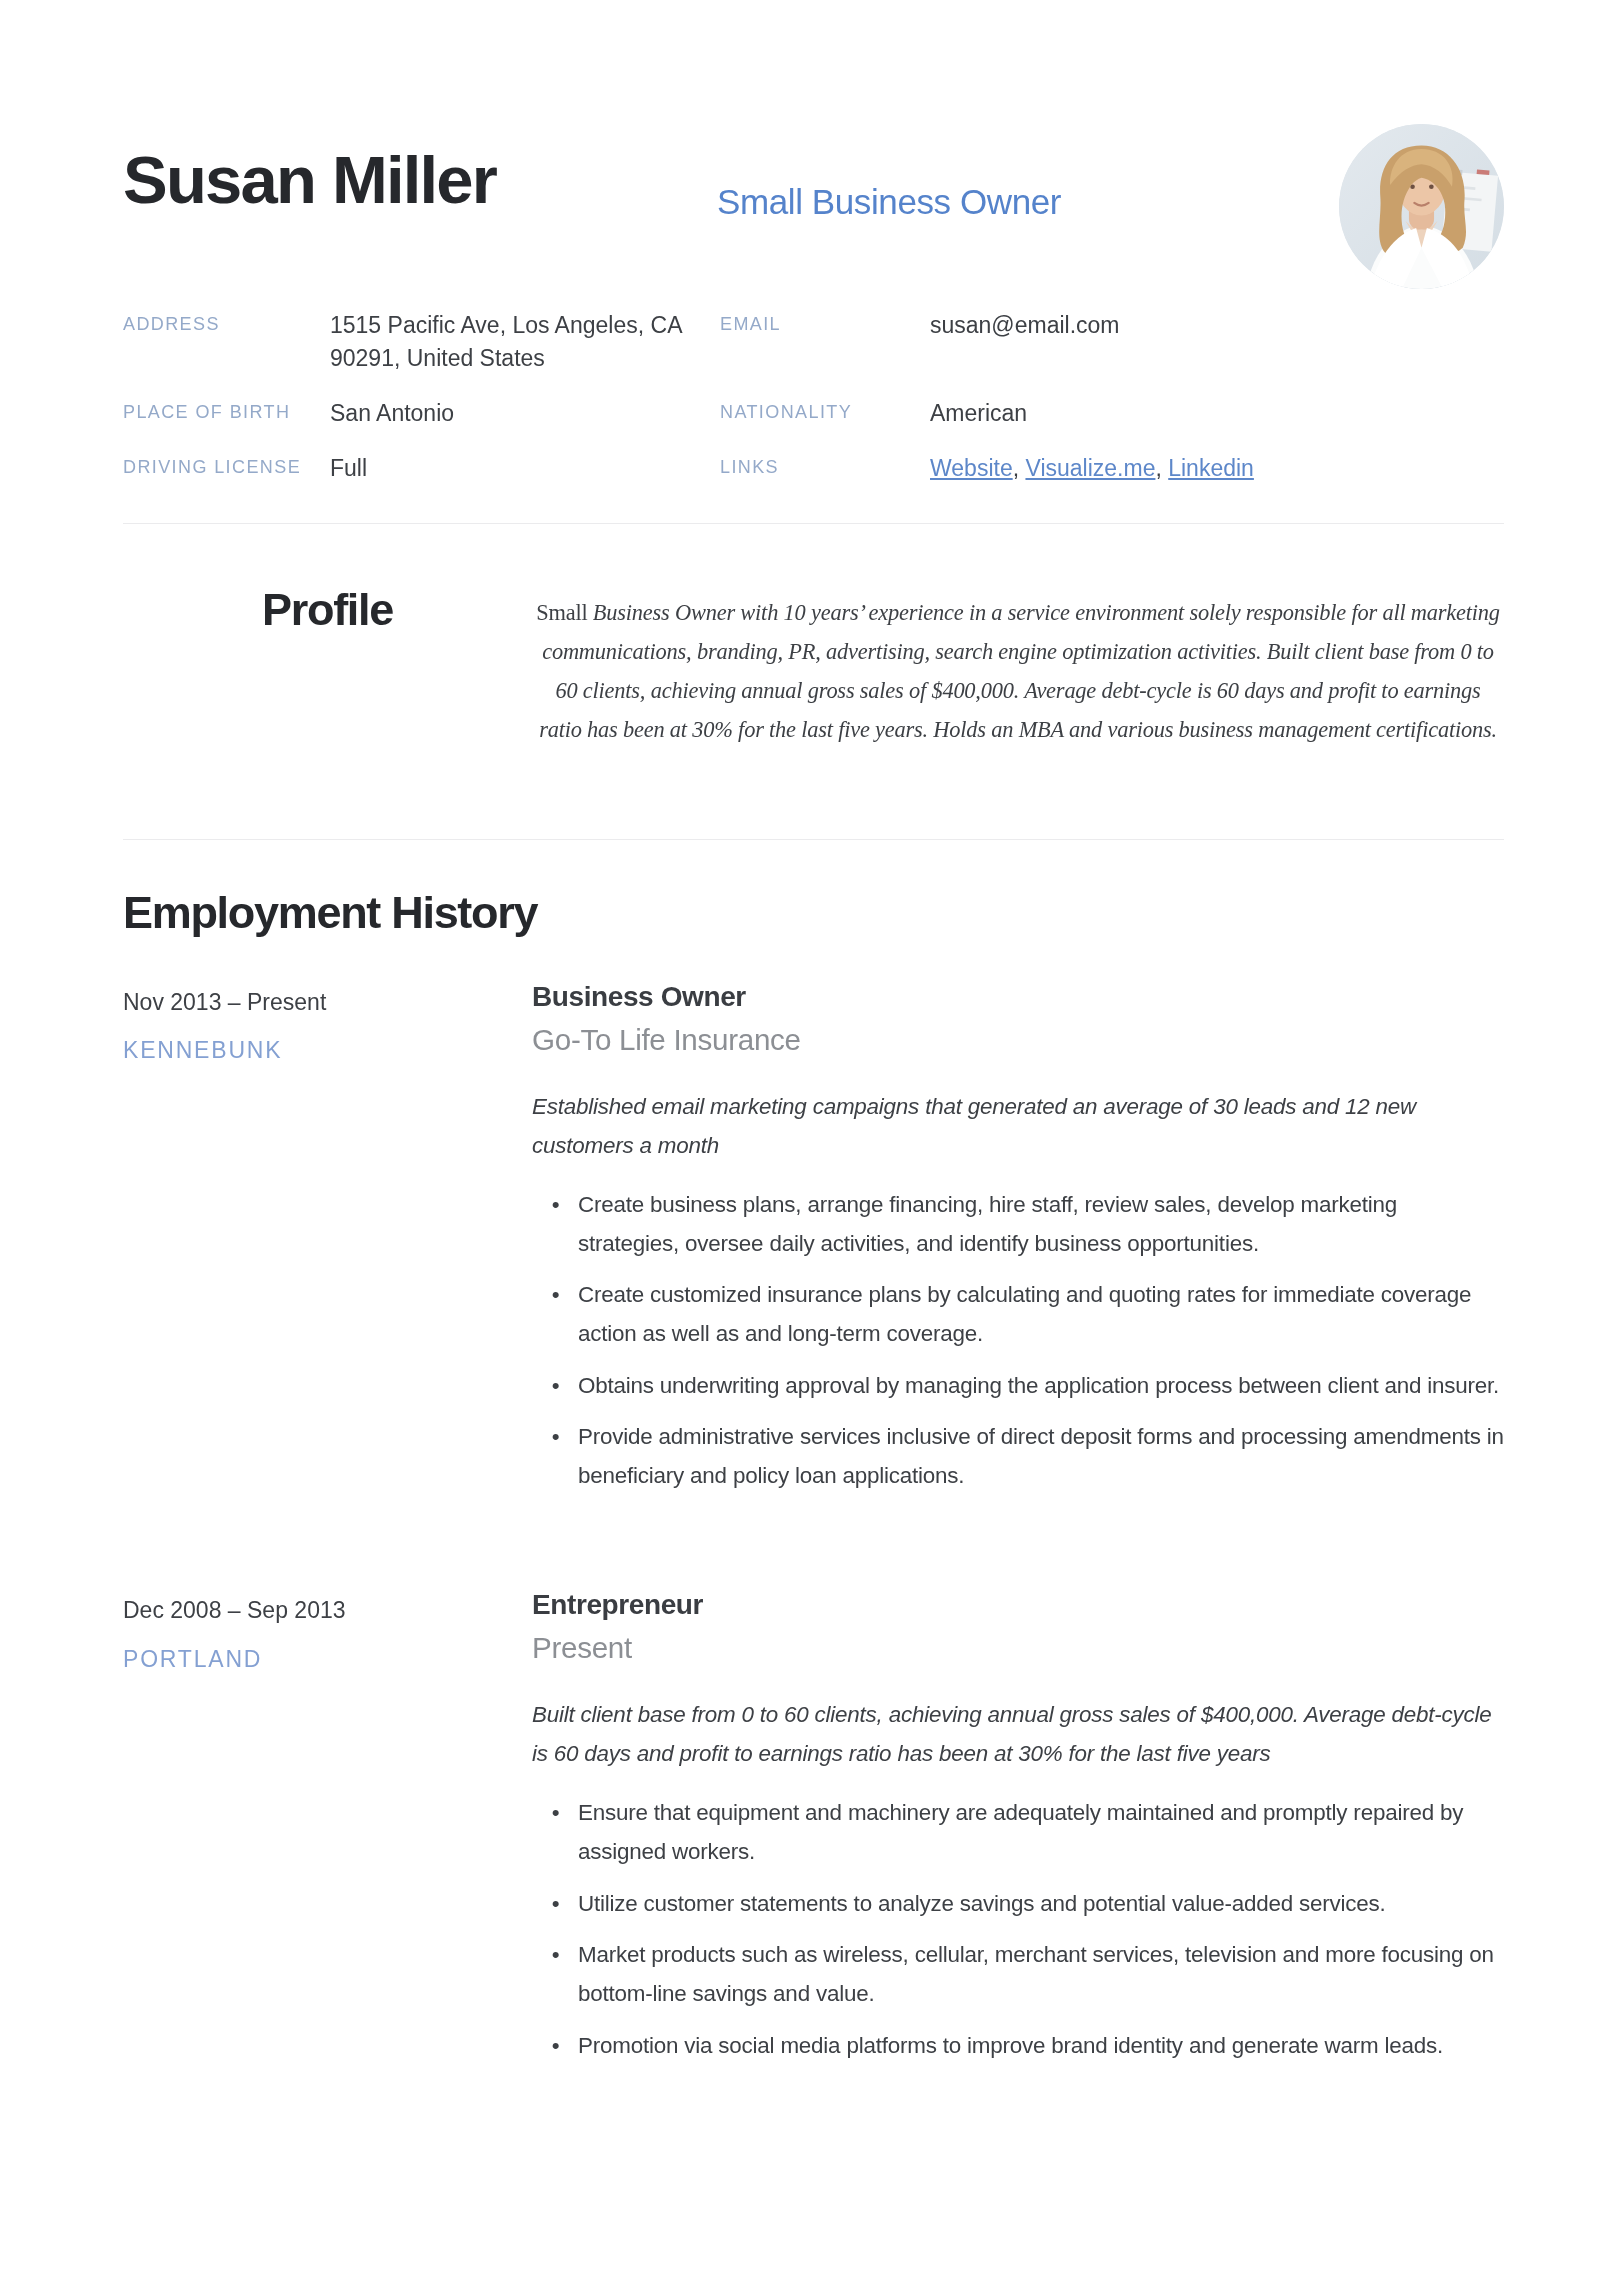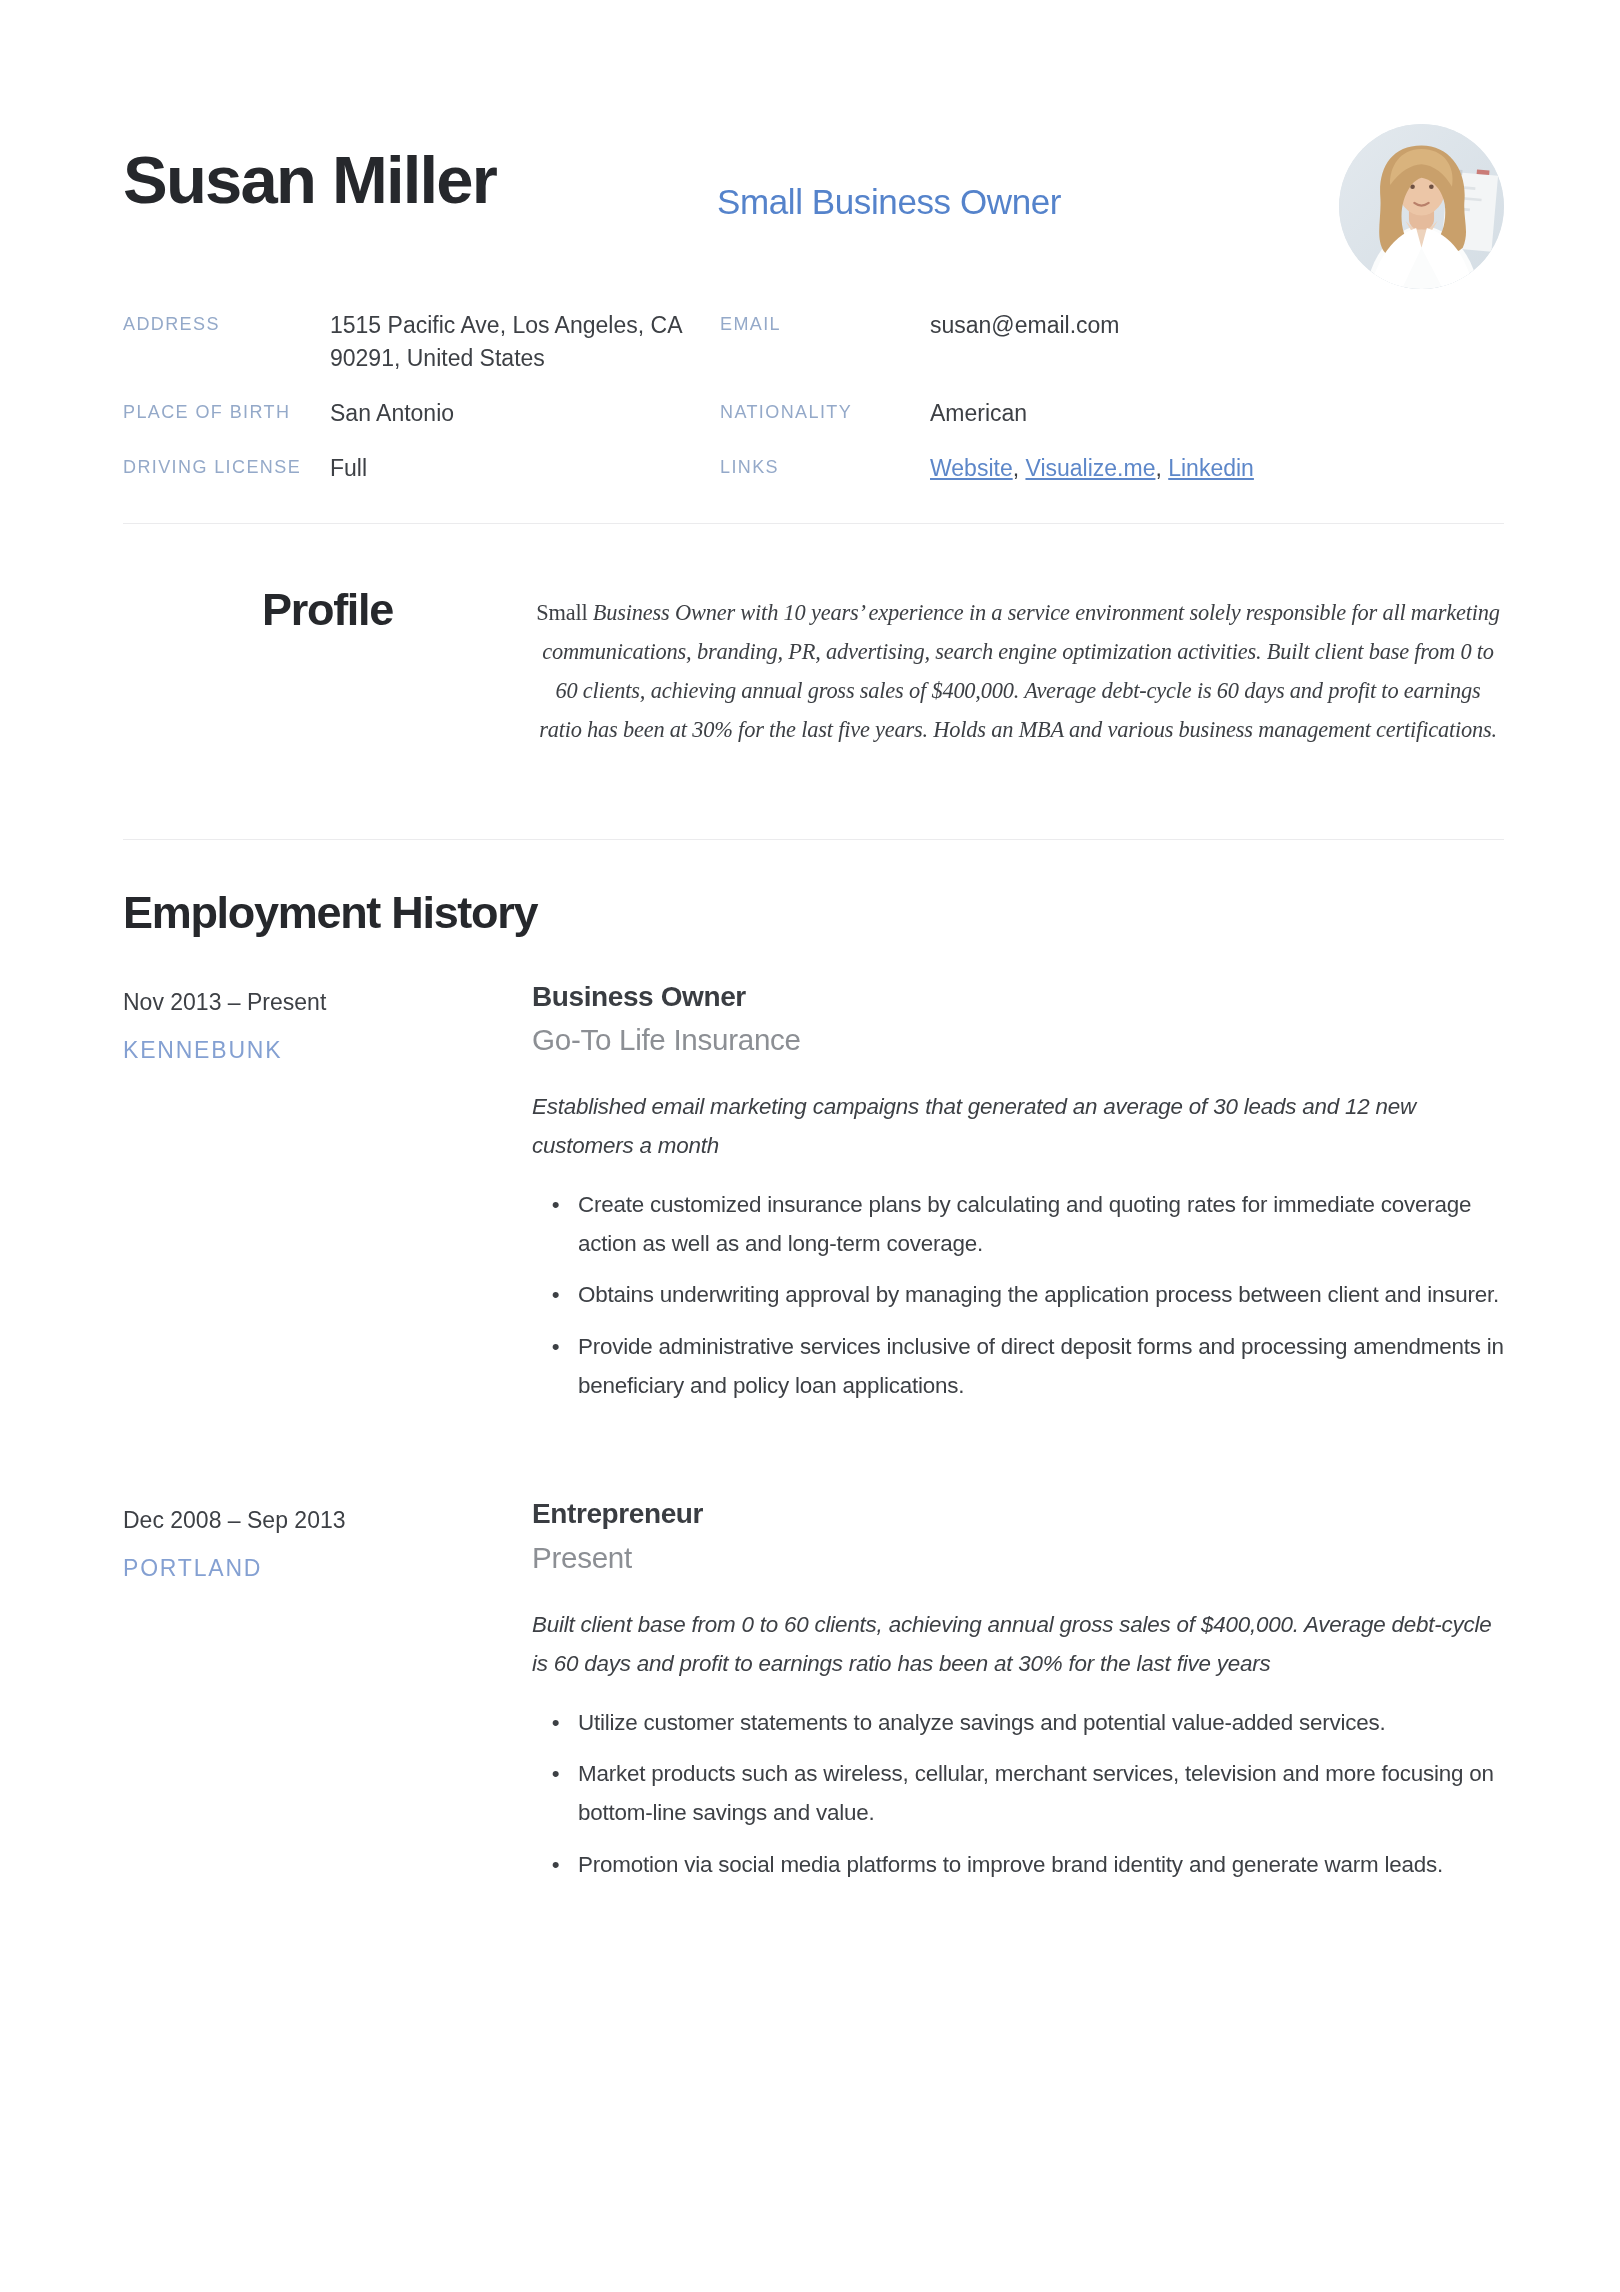--- a/index.html
+++ b/index.html
@@ -165,37 +165,39 @@
         <div class="job">
           <div class="job-left">
             <div class="job-dates">Nov 2013 – Present</div>
             <div class="job-location">KENNEBUNK</div>
           </div>
           <div class="job-right">
             <h3 class="job-name">Business Owner</h3>
             <div class="job-company">Go-To Life Insurance</div>
             <p class="job-intro">Established email marketing campaigns that generated an average of 30 leads and 12 new customers a month</p>
             <ul class="job-bullets">
+              <li>Create business plans, arrange financing, hire staff, review sales, develop marketing strategies, oversee daily activities, and identify business opportunities.</li>
               <li>Create customized insurance plans by calculating and quoting rates for immediate coverage action as well as and long-term coverage.</li>
               <li>Obtains underwriting approval by managing the application process between client and insurer.</li>
               <li>Provide administrative services inclusive of direct deposit forms and processing amendments in beneficiary and policy loan applications.</li>
             </ul>
           </div>
         </div>
 
         <div class="job">
           <div class="job-left">
             <div class="job-dates">Dec 2008 – Sep 2013</div>
             <div class="job-location">PORTLAND</div>
           </div>
           <div class="job-right">
             <h3 class="job-name">Entrepreneur</h3>
             <div class="job-company">Present</div>
             <p class="job-intro">Built client base from 0 to 60 clients, achieving annual gross sales of $400,000. Average debt-cycle is 60 days and profit to earnings ratio has been at 30% for the last five years</p>
             <ul class="job-bullets">
+              <li>Ensure that equipment and machinery are adequately maintained and promptly repaired by assigned workers.</li>
               <li>Utilize customer statements to analyze savings and potential value-added services.</li>
               <li>Market products such as wireless, cellular, merchant services, television and more focusing on bottom-line savings and value.</li>
               <li>Promotion via social media platforms to improve brand identity and generate warm leads.</li>
             </ul>
           </div>
         </div>
 
       </div>
     </section>
 

